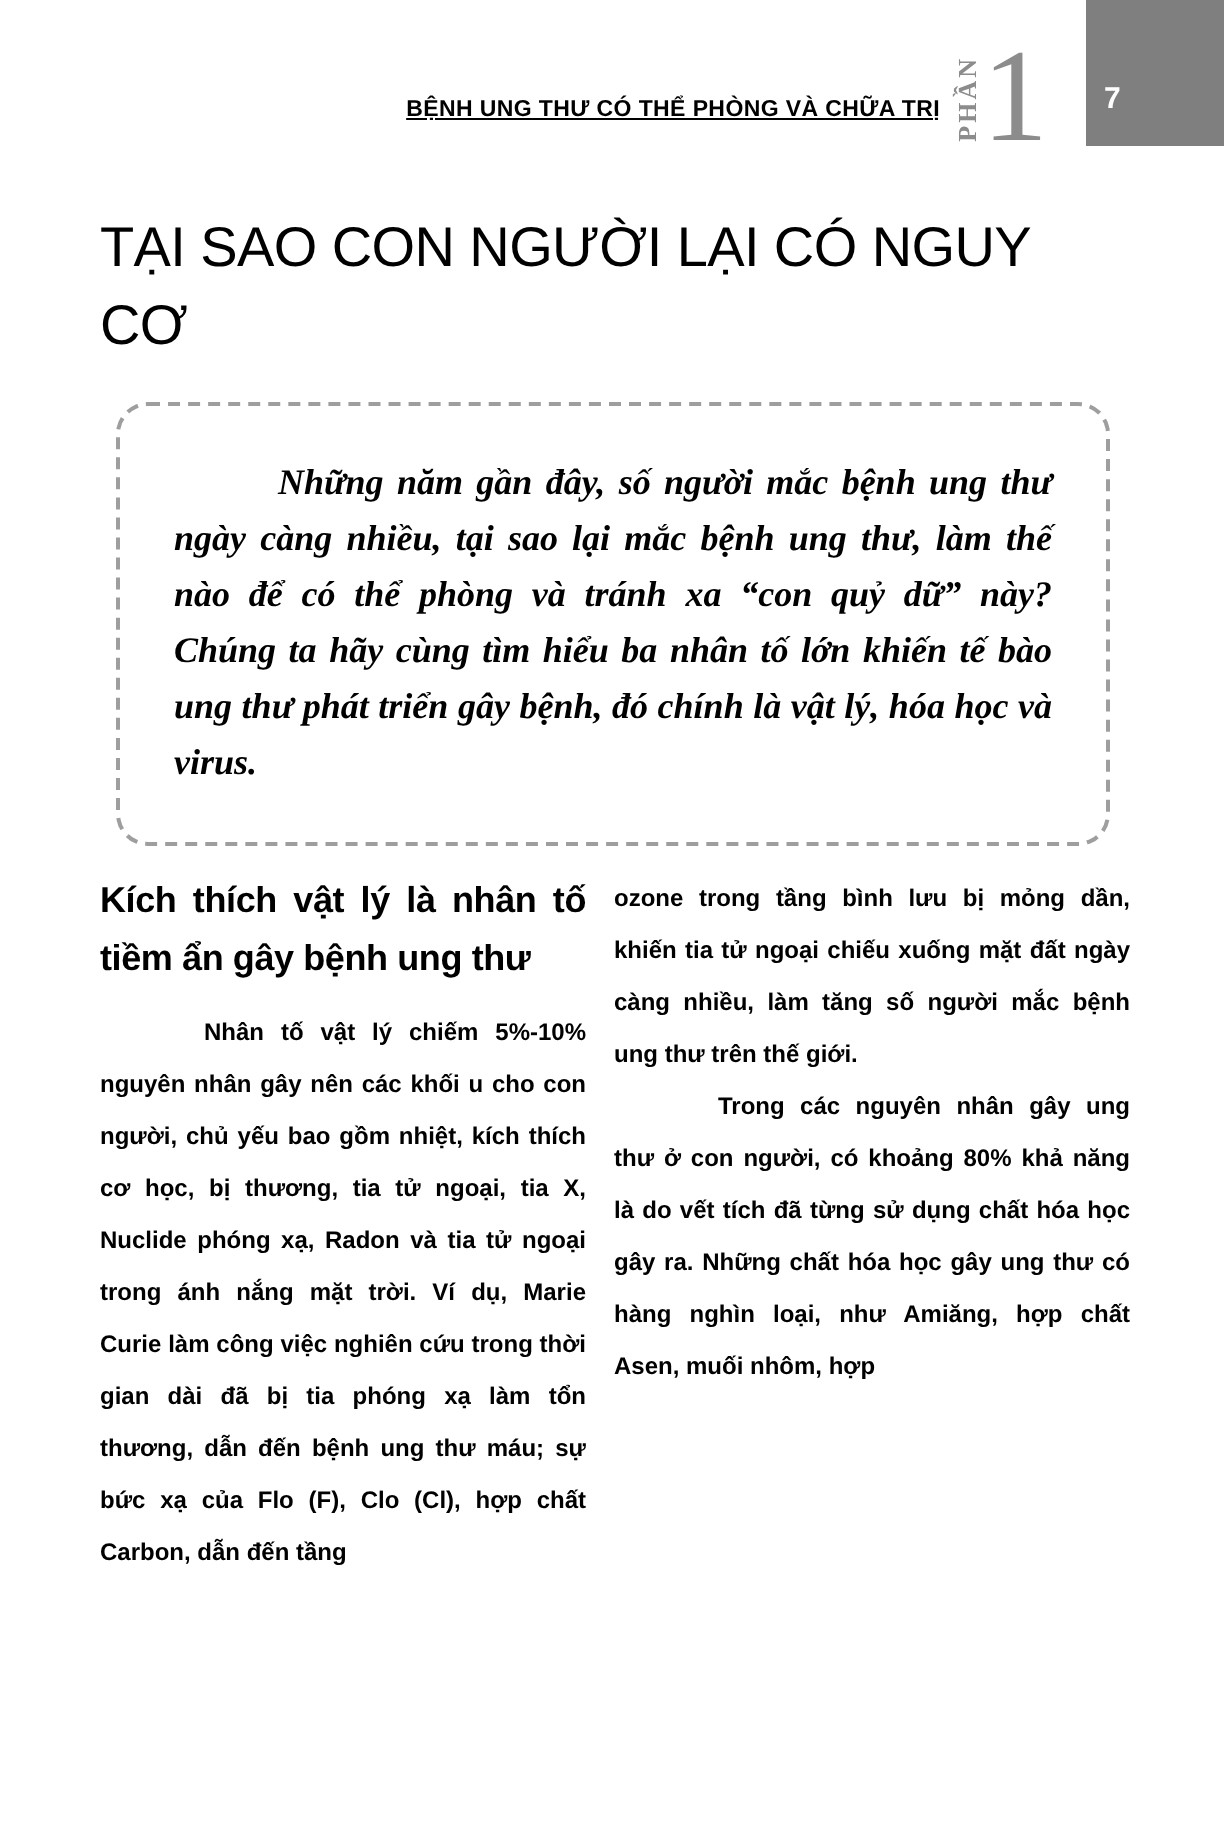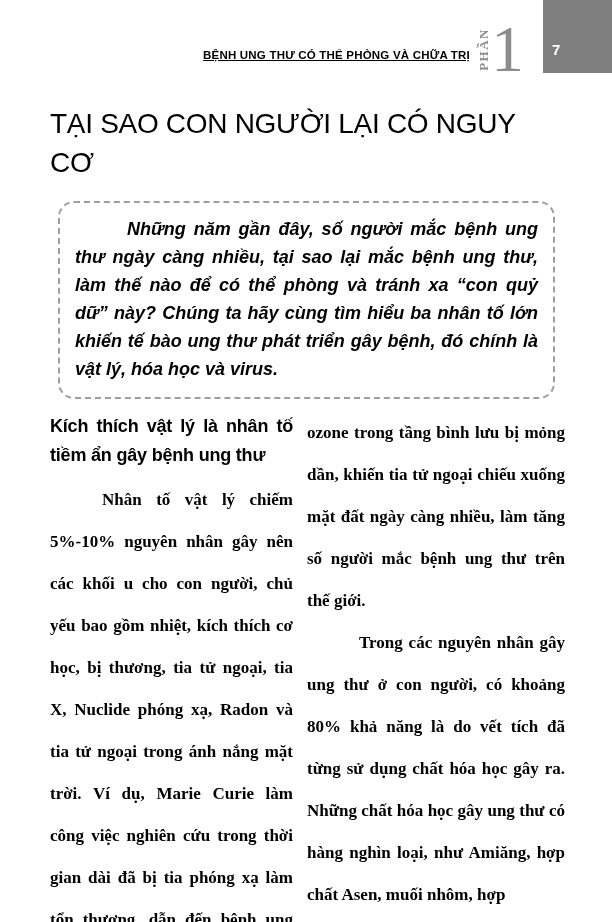--- a/index.html
+++ b/index.html
@@ -53,42 +53,42 @@
   }
 
   
   .intro-box {
     box-sizing:border-box;
     margin:19px 0 0 8px; width:497px;
     border:2px dashed #9e9e9e; border-radius:16px;
     padding:12px 15px 14px 15px;
   }
   .intro-text {
-    margin:0;
-    font-family:Liberation Sans, sans-serif;
+    margin:12px;
+    font-family:Liberation Serif, serif;
     font-style:italic; font-weight:700;
     font-size:18px; line-height:28px;
     text-align:justify; text-indent:52px;
   }
 
   
   .columns { display:flex; gap:14px; margin-top:13px; }
   .col-left  { width:243px; }
   .col-right { width:258px; }
   .section-heading {
     margin:0 0 9px 0;
     font-family:"Liberation Sans", sans-serif;
     font-weight:700; font-size:18px; line-height:29px;
     letter-spacing:-0.2px; text-align:justify;
   }
   .col-right .section-heading { margin-top:26px; }
   .body-par {
     margin:0;
-    font-family:Liberation Serif, serif;
-    font-weight:700; font-size:17px; line-height:42px;
+    font-family:Liberation Sans, sans-serif;
+    font-weight:700; font-size:12px; line-height:26px;
     text-align:justify;
   }
   .first-indent { text-indent:52px; }
 </style>
 </head>
 <body>
 
 <div class="page">
 
   <div class="running-title">BỆNH UNG THƯ CÓ THỂ PHÒNG VÀ CHỮA TRỊ</div>

